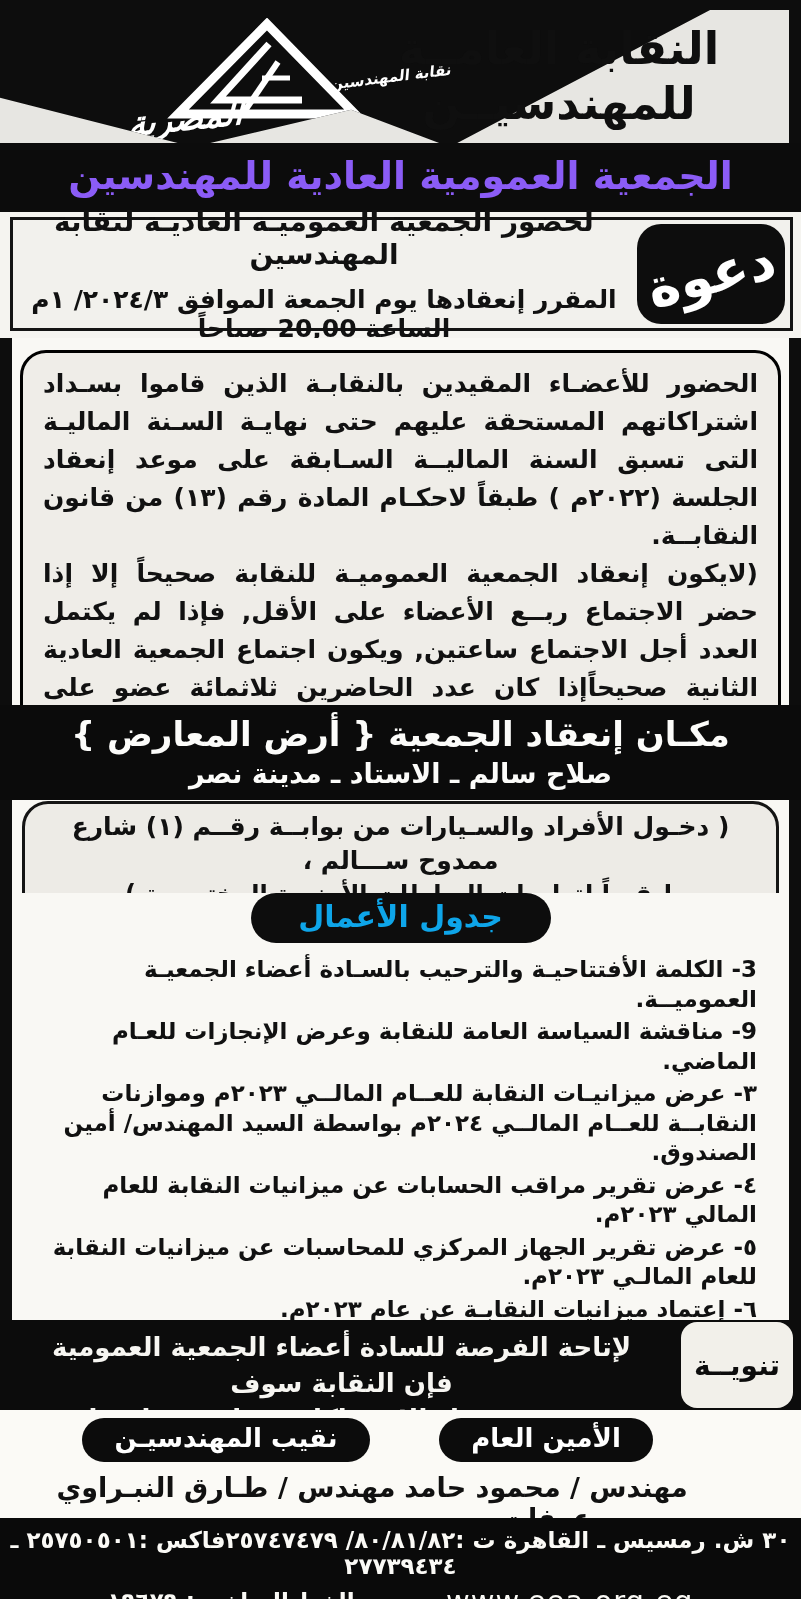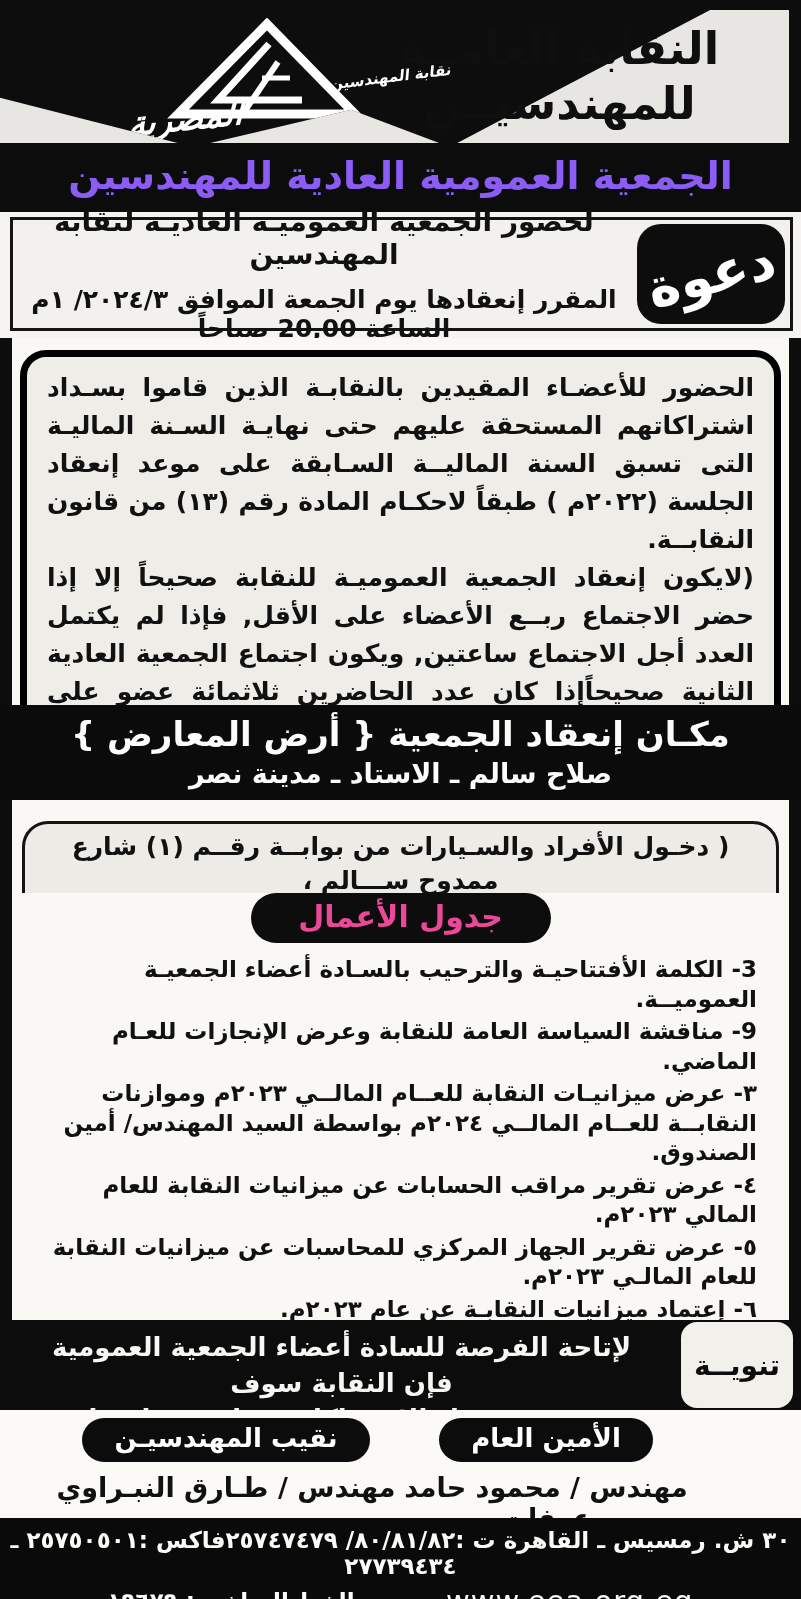--- a/index.html
+++ b/index.html
@@ -34,37 +34,37 @@
   .invite-box{position:absolute;top:5px;left:10px;right:8px;bottom:7px;border:3px solid #141414;
     background:#f2f1ed;display:flex;align-items:center;}
   .invite-badge{flex:0 0 148px;align-self:stretch;margin:4px 5px 4px 8px;background:#0d0d0d;
     border-radius:24px;display:flex;align-items:center;justify-content:center;}
   .invite-badge span{color:#fff;font-size:54px;font-weight:800;transform:rotate(-14deg);letter-spacing:1px;}
   .invite-lines{flex:1;text-align:center;padding-left:6px;}
   .invite-line1{font-size:28px;font-weight:800;margin-bottom:14px;}
   .invite-line2{font-size:25px;font-weight:800;}
   
   .body-sec{position:absolute;top:338px;left:12px;right:12px;height:367px;background:#f9f8f4;}
-  .body-box{margin:12px 8px;border:7px solid #000000;border-radius:26px;background:#efede8;
+  .body-box{margin:12px 8px;border:3px solid #000000;border-radius:26px;background:#efede8;
     padding:12px 20px 10px;}
   .body-box p{margin:0;font-size:25px;line-height:38px;font-weight:800;text-align:justify;}
   .banner-loc{position:absolute;top:705px;left:0;right:0;height:95px;background:#0b0b0b;
     color:#fcfcfa;text-align:center;}
   .loc-line1{font-size:34px;font-weight:800;margin-top:9px;}
   .loc-line2{font-size:27px;font-weight:800;margin-top:4px;}
   
   .note-sec{position:absolute;top:800px;left:12px;right:12px;height:93px;background:#f9f8f4;}
-  .note-box{margin:21px 10px 0;border:3px solid #141414;border-radius:26px;background:#edebe6;
+  .note-box{margin:1px 10px 0;border:3px solid #141414;border-radius:26px;background:#edebe6;
     padding:6px 10px;text-align:center;}
   .note-line1{font-size:25px;font-weight:800;line-height:34px;}
   .note-line2{font-size:24px;font-weight:800;line-height:32px;}
   
   .agenda-sec{position:absolute;top:893px;left:12px;right:12px;height:427px;background:#f9f8f4;}
   .agenda-badge{width:300px;height:50px;margin:0 auto;background:#0d0d0d;border-radius:25px;
-    color:#ec4899;font-size:30px;font-weight:800;text-align:center;line-height:48px;}
+    color:#0ea5e9;font-size:30px;font-weight:800;text-align:center;line-height:48px;}
   .agenda-list{list-style:none;margin:12px 0 0;padding:0 32px 0 16px;}
   .agenda-list li{font-size:23px;line-height:29.5px;font-weight:800;margin-bottom:3px;text-align:right;}
   
   .notice-band{position:absolute;top:1320px;left:0;right:0;height:90px;background:#0c0c0c;}
   .notice-text{position:absolute;left:30px;right:148px;top:9px;text-align:center;color:#f7f6f2;}
   .notice-text div{font-size:26px;line-height:36px;font-weight:800;}
   .notice-tab{position:absolute;right:8px;top:2px;width:112px;height:86px;background:#f2f0ea;
     border-radius:16px;display:flex;align-items:center;justify-content:center;
     font-size:28px;font-weight:800;color:#0d0d0d;}
   

